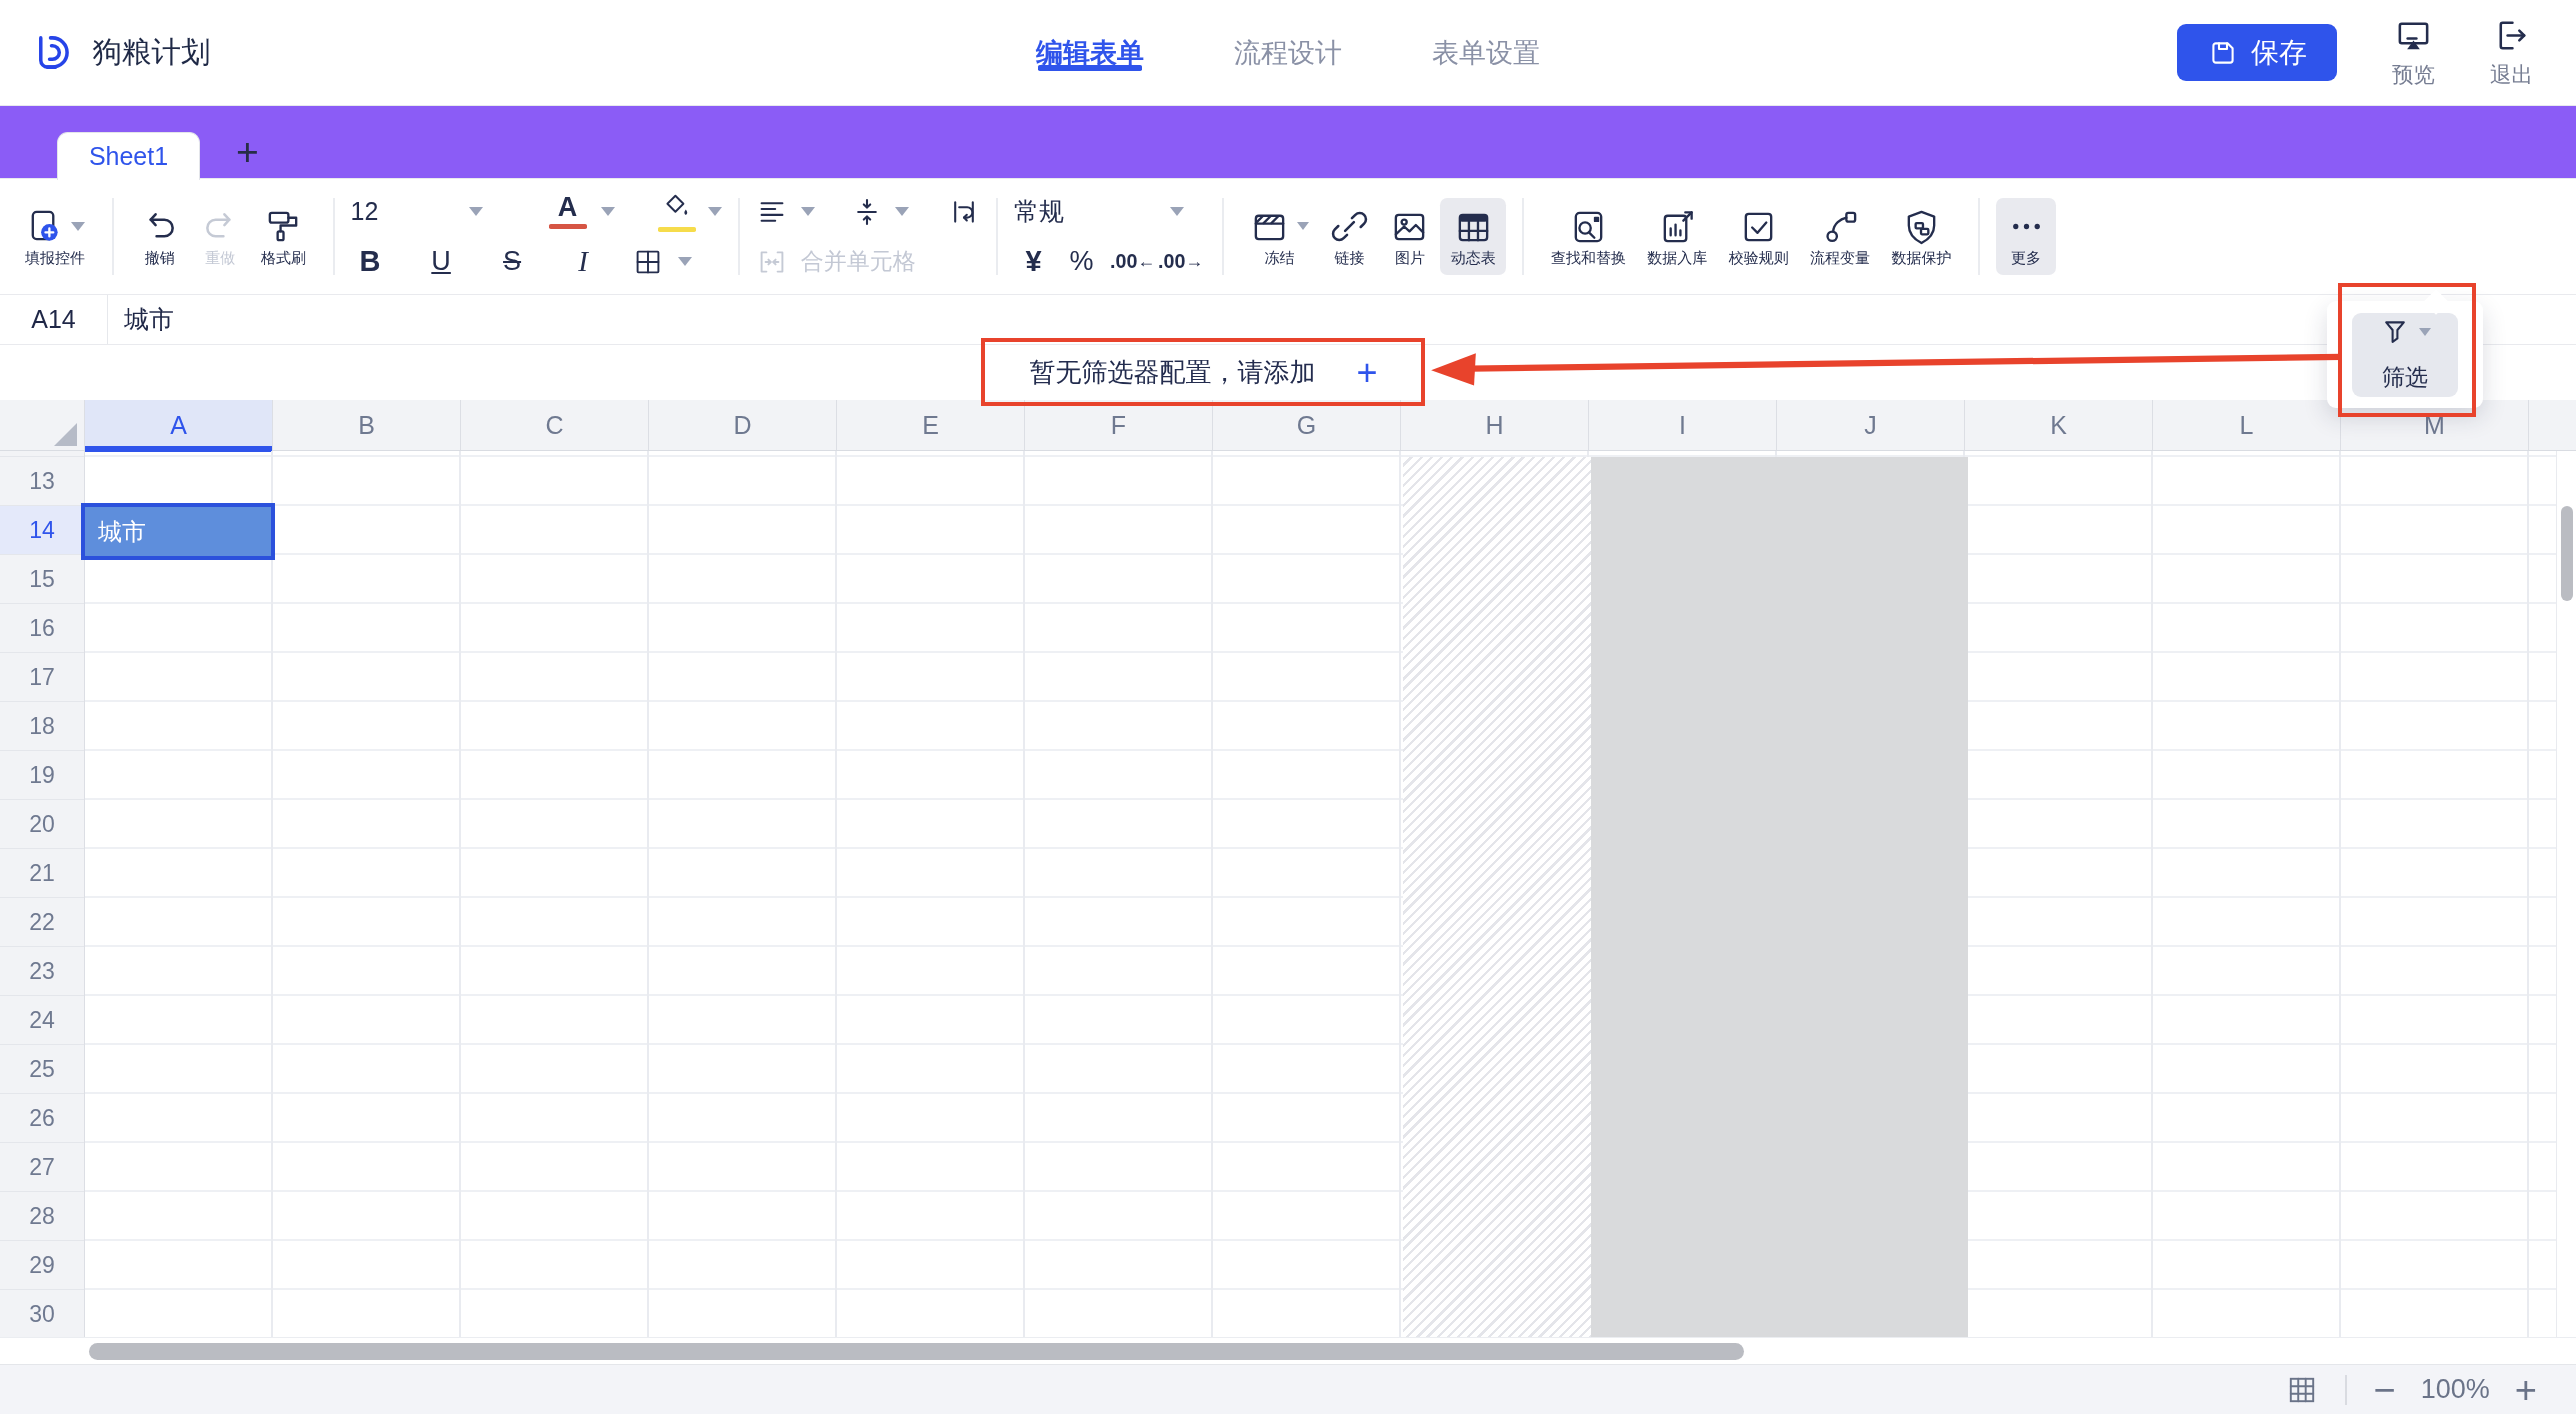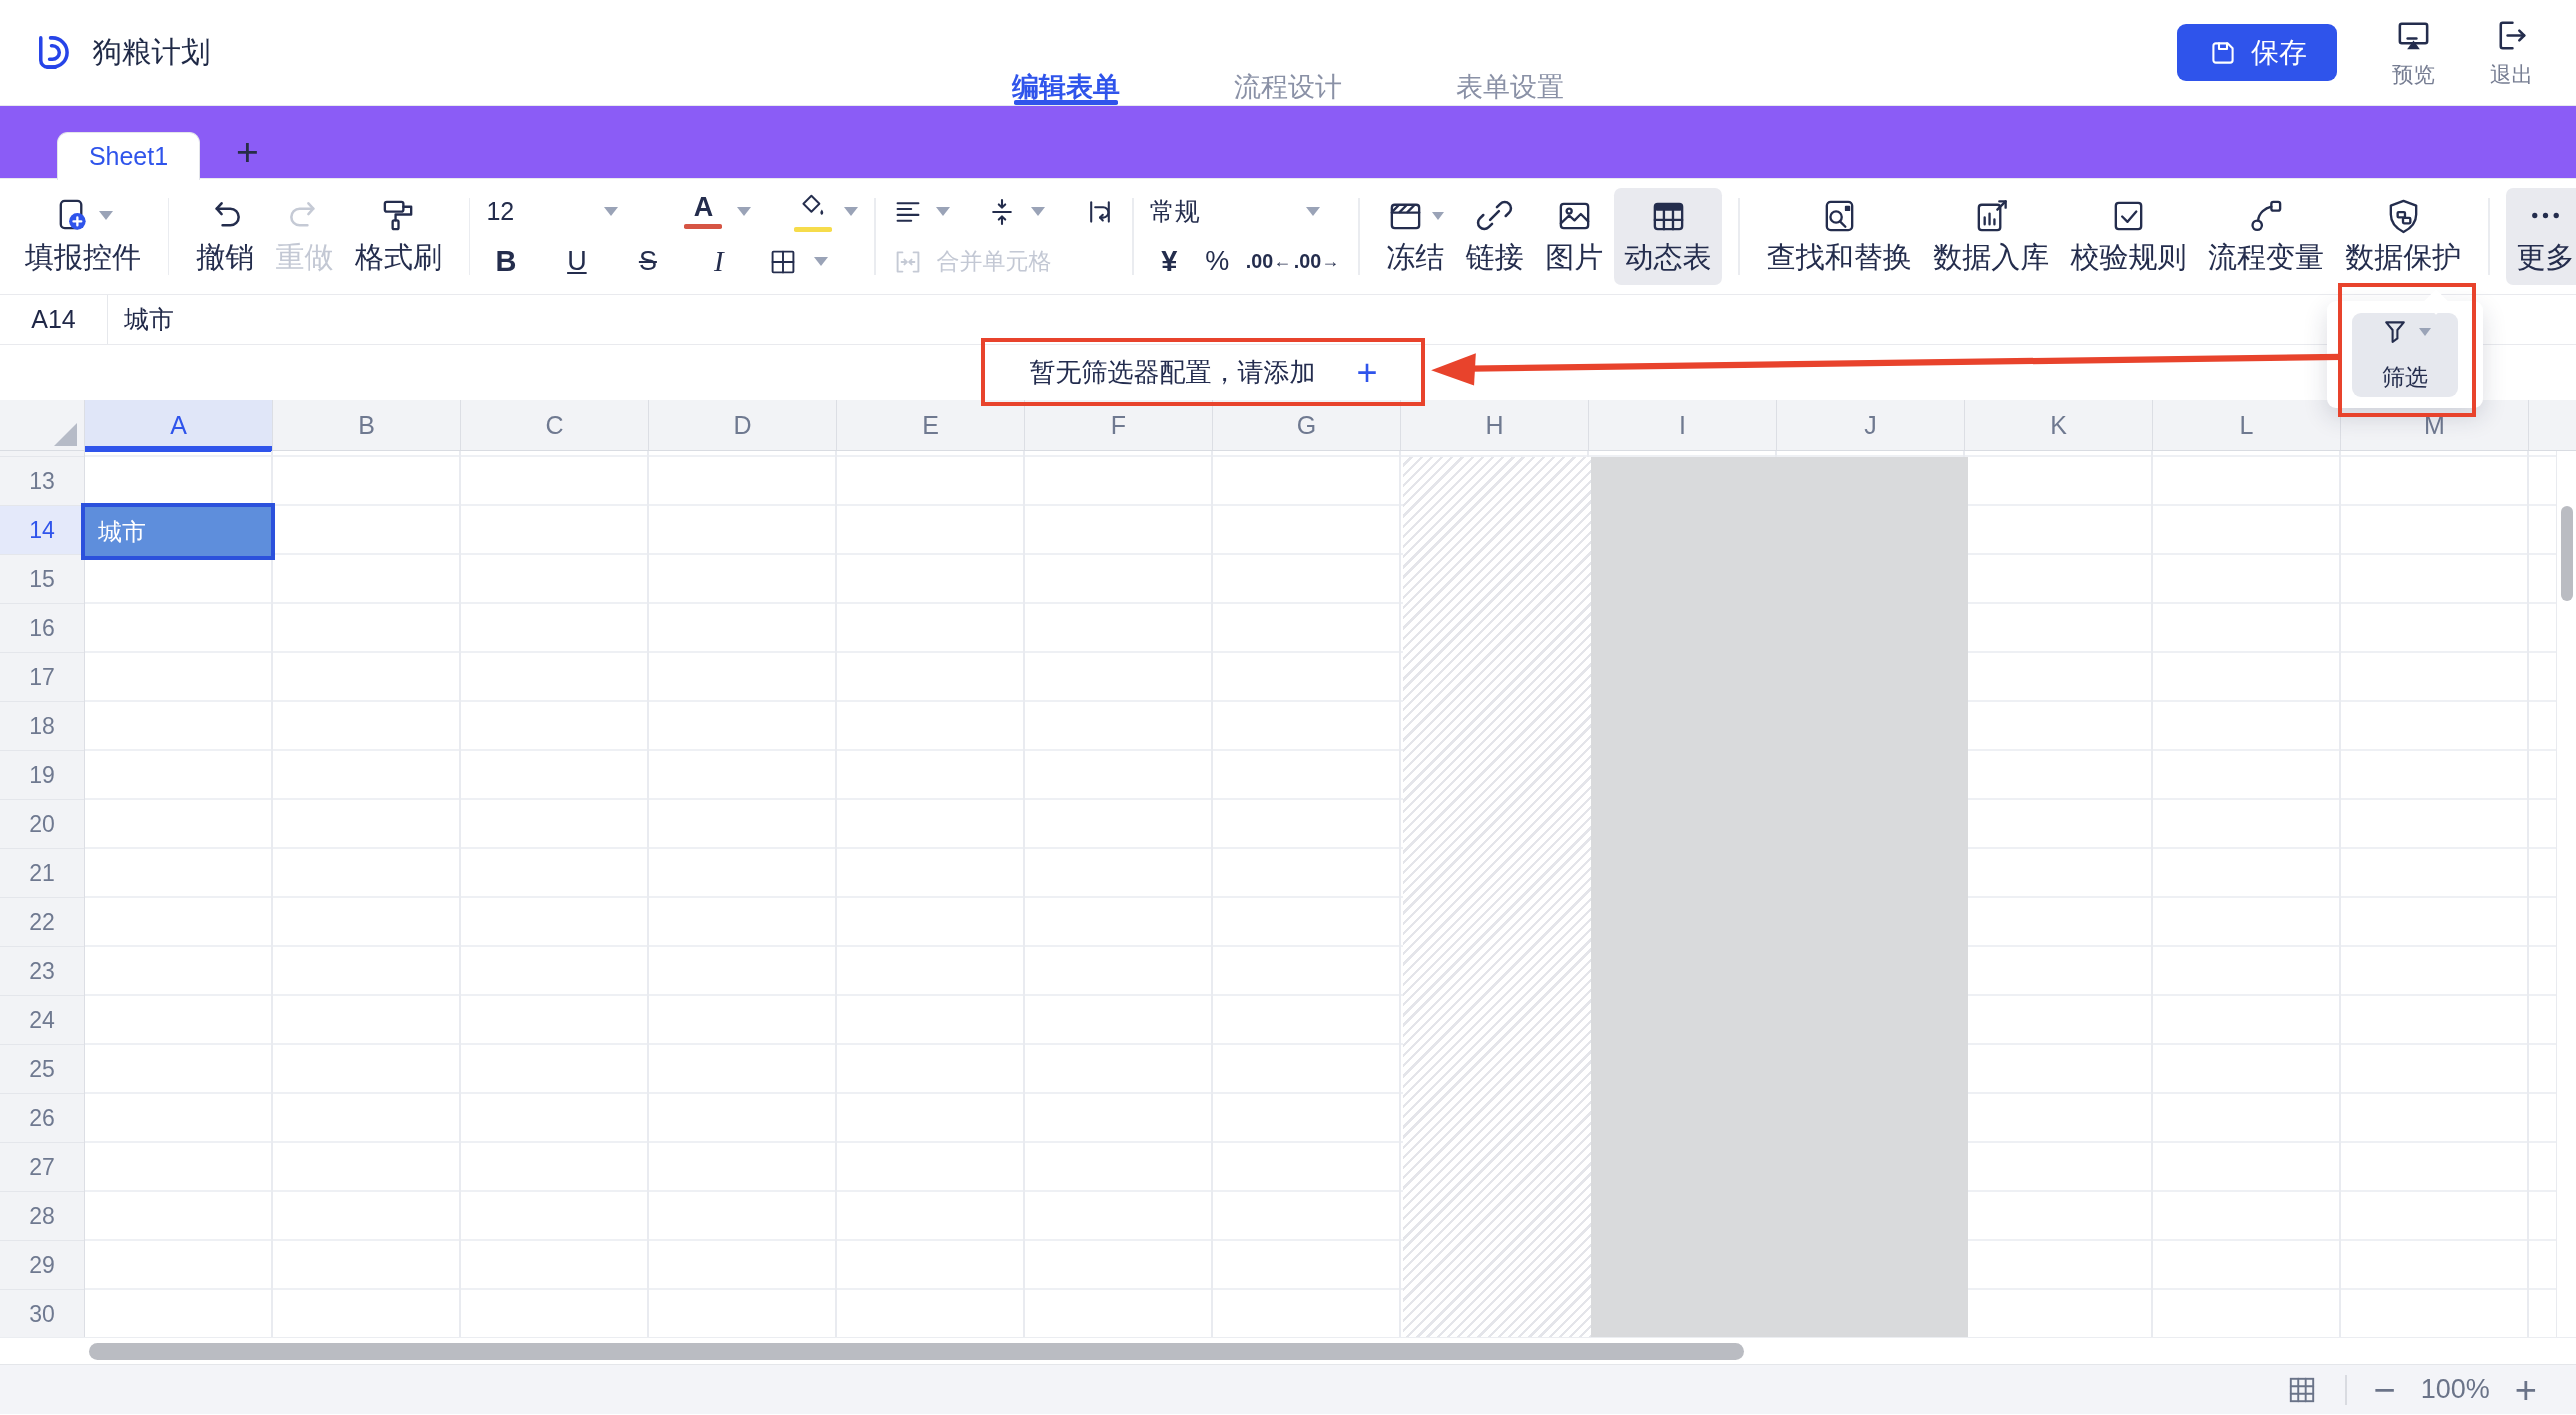--- a/index.html
+++ b/index.html
@@ -6,21 +6,21 @@
   html,body{margin:0;background:#fff}
   .app{position:relative;width:2576px;height:1415px;overflow:hidden;background:#fff;
        font-family:"Liberation Sans","DejaVu Sans",sans-serif;color:#242D4D}
 
   
   .header{height:106px;border-bottom:1.8px solid #E7E9ED;display:flex;align-items:center;
           padding:0 43px 0 32px;position:relative;background:#fff}
   .brand{display:flex;align-items:center;gap:21.5px;z-index:2}
   .brand .title{font-size:29.5px;font-weight:500;color:#1F2946}
   .tabs{position:absolute;left:0;right:0;top:0;height:100%;display:flex;justify-content:center;
-        gap:114px;align-items:flex-end}
+        gap:90px;align-items:center}
   .tab{display:flex;align-items:center;font-size:27px;color:#8A91A6;position:relative}
   .tab.active{color:#2F54EB;font-weight:700}
   .tab.active::after{content:"";position:absolute;left:50%;transform:translateX(-50%);
         bottom:0;width:104px;height:5.4px;background:#2F54EB;border-radius:1.8px}
   .actions{margin-left:auto;display:flex;align-items:center;gap:55px;z-index:2}
   .save-btn{display:flex;align-items:center;gap:12.5px;background:#2F54EB;color:#fff;height:57px;
         padding:0 30px;border-radius:9px;font-size:28px;border:none;cursor:pointer}
   .icon-btn{display:flex;flex-direction:column;align-items:center;gap:4.5px;cursor:pointer}
   .icon-btn .lbl{font-size:21.5px;color:#767D92}
 
@@ -30,21 +30,21 @@
   .sheet-tab{height:48px;min-width:143px;padding:0 27px;background:#fff;border:1.8px solid #E3E5EA;
         border-bottom:none;border-radius:10.7px 10.7px 0 0;display:flex;align-items:center;
         justify-content:center;color:#2F54EB;font-size:25px;margin-bottom:-1.8px;position:relative;z-index:2}
   .add-sheet{font-size:39px;font-weight:400;color:#272D47;margin:0 0 7.2px 36px;line-height:1;cursor:pointer}
 
   
   .toolbar{height:116px;border-bottom:1.8px solid #E9EAEE;display:flex;align-items:center;
         padding:0 14.3px;background:#fff}
   .tsep{width:1.8px;height:77px;background:#EAECF0;margin:0 16px;flex:none}
   .tbtn{display:flex;flex-direction:column;align-items:center;justify-content:center;gap:2px;
-        padding:7.2px 10.7px;color:#242D4D;font-size:29px;flex:none;border-radius:7.2px;cursor:pointer}
+        padding:7.2px 10.7px;color:#242D4D;font-size:15px;flex:none;border-radius:7.2px;cursor:pointer}
   .tbtn .irow{height:41px;display:flex;align-items:center;gap:7.2px}
   .active-tool{background:#E9EAEF}
   .disabled{color:#C3C8D4}
   svg.ic{width:39px;height:39px;flex:none}
   svg.ic32{width:32px;height:32px;flex:none}
   .caret{width:0;height:0;border-left:7.2px solid transparent;border-right:7.2px solid transparent;
         border-top:9px solid #9AA3B7;display:inline-block}
   .caret.sm{border-left-width:6.3px;border-right-width:6.3px;border-top-width:8px}
   .fmtgrp{display:flex;flex-direction:column;gap:9px;justify-content:center;flex:none}
   .frow{display:flex;align-items:center;height:41px}

